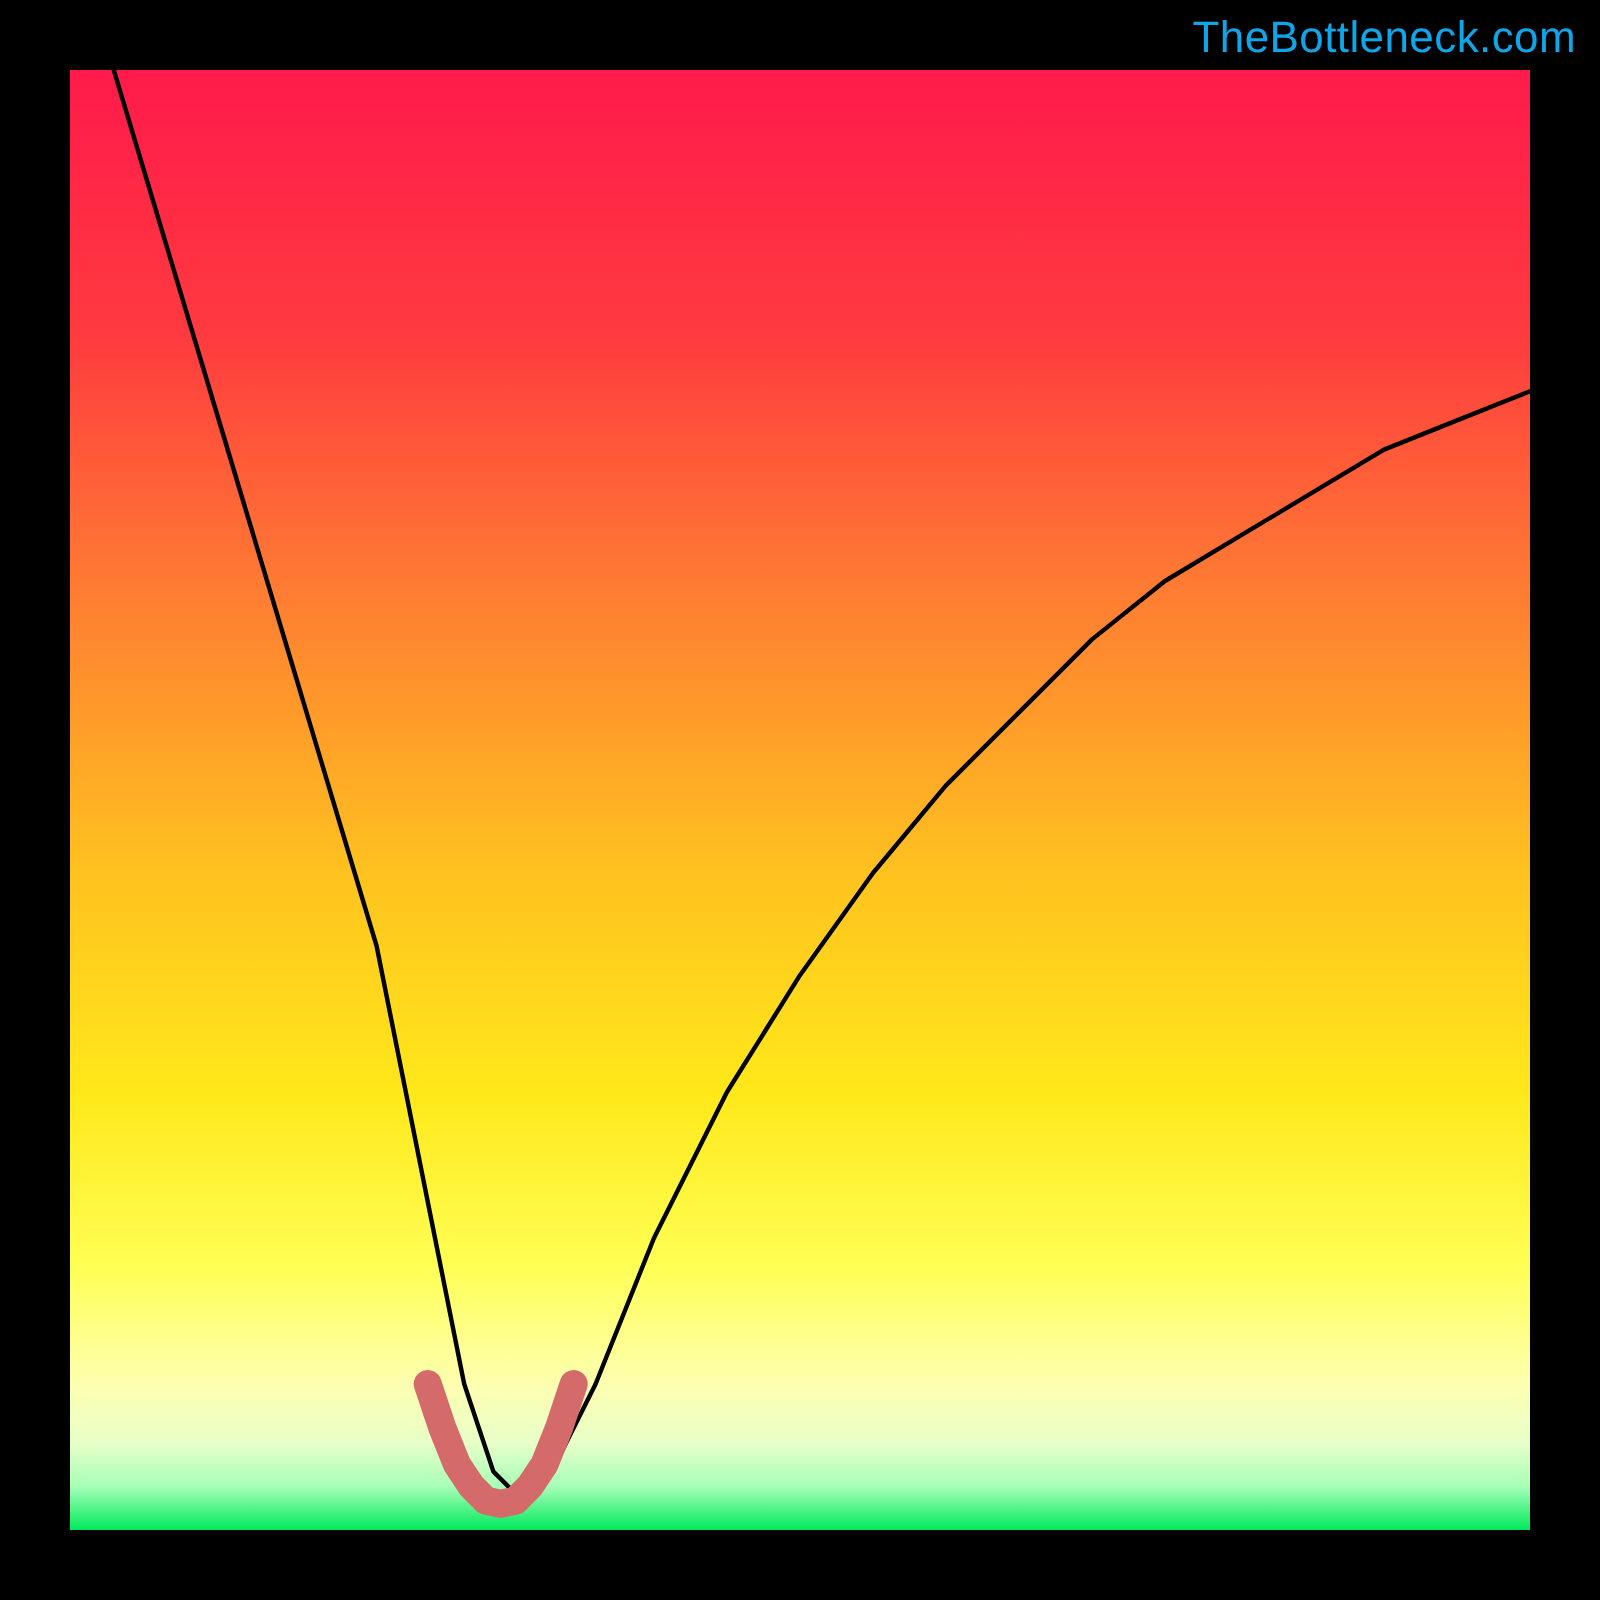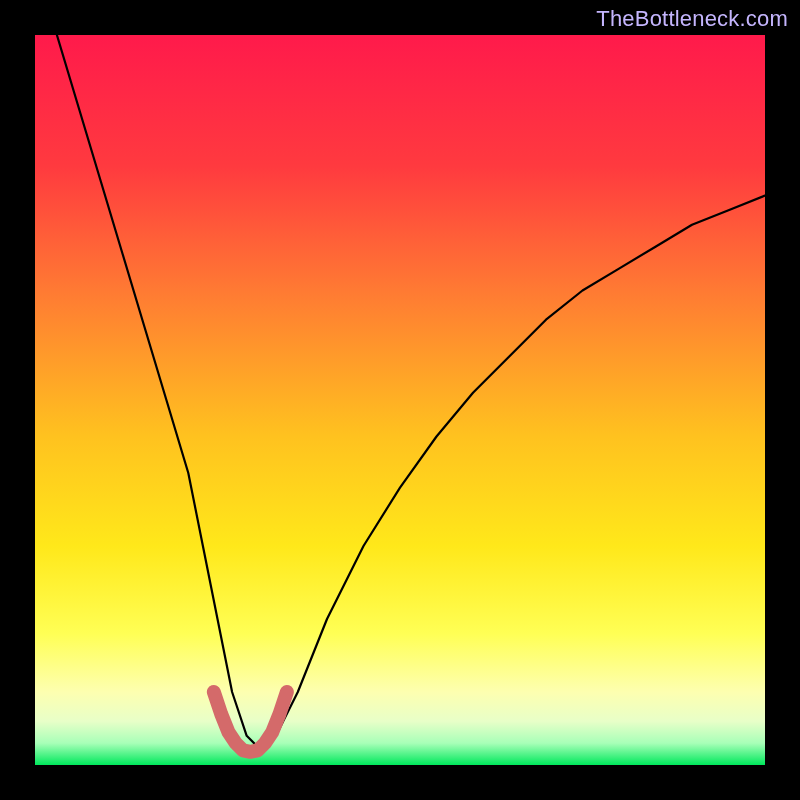--- a/index.html
+++ b/index.html
@@ -23,21 +23,21 @@
     width: 730px;
     height: 730px;
     overflow: hidden;
   }
   .watermark {
     position: absolute;
     top: 6px;
     right: 12px;
     font-family: Arial, sans-serif;
     font-size: 22px;
-    color: #c4b5fd;
+    color: #0ea5e9;
     letter-spacing: 0.2px;
     font-weight: 500;
   }
 </style>
 </head>
 <body>
 
 <div class="frame">
 
   <div class="watermark">TheBottleneck.com</div>

